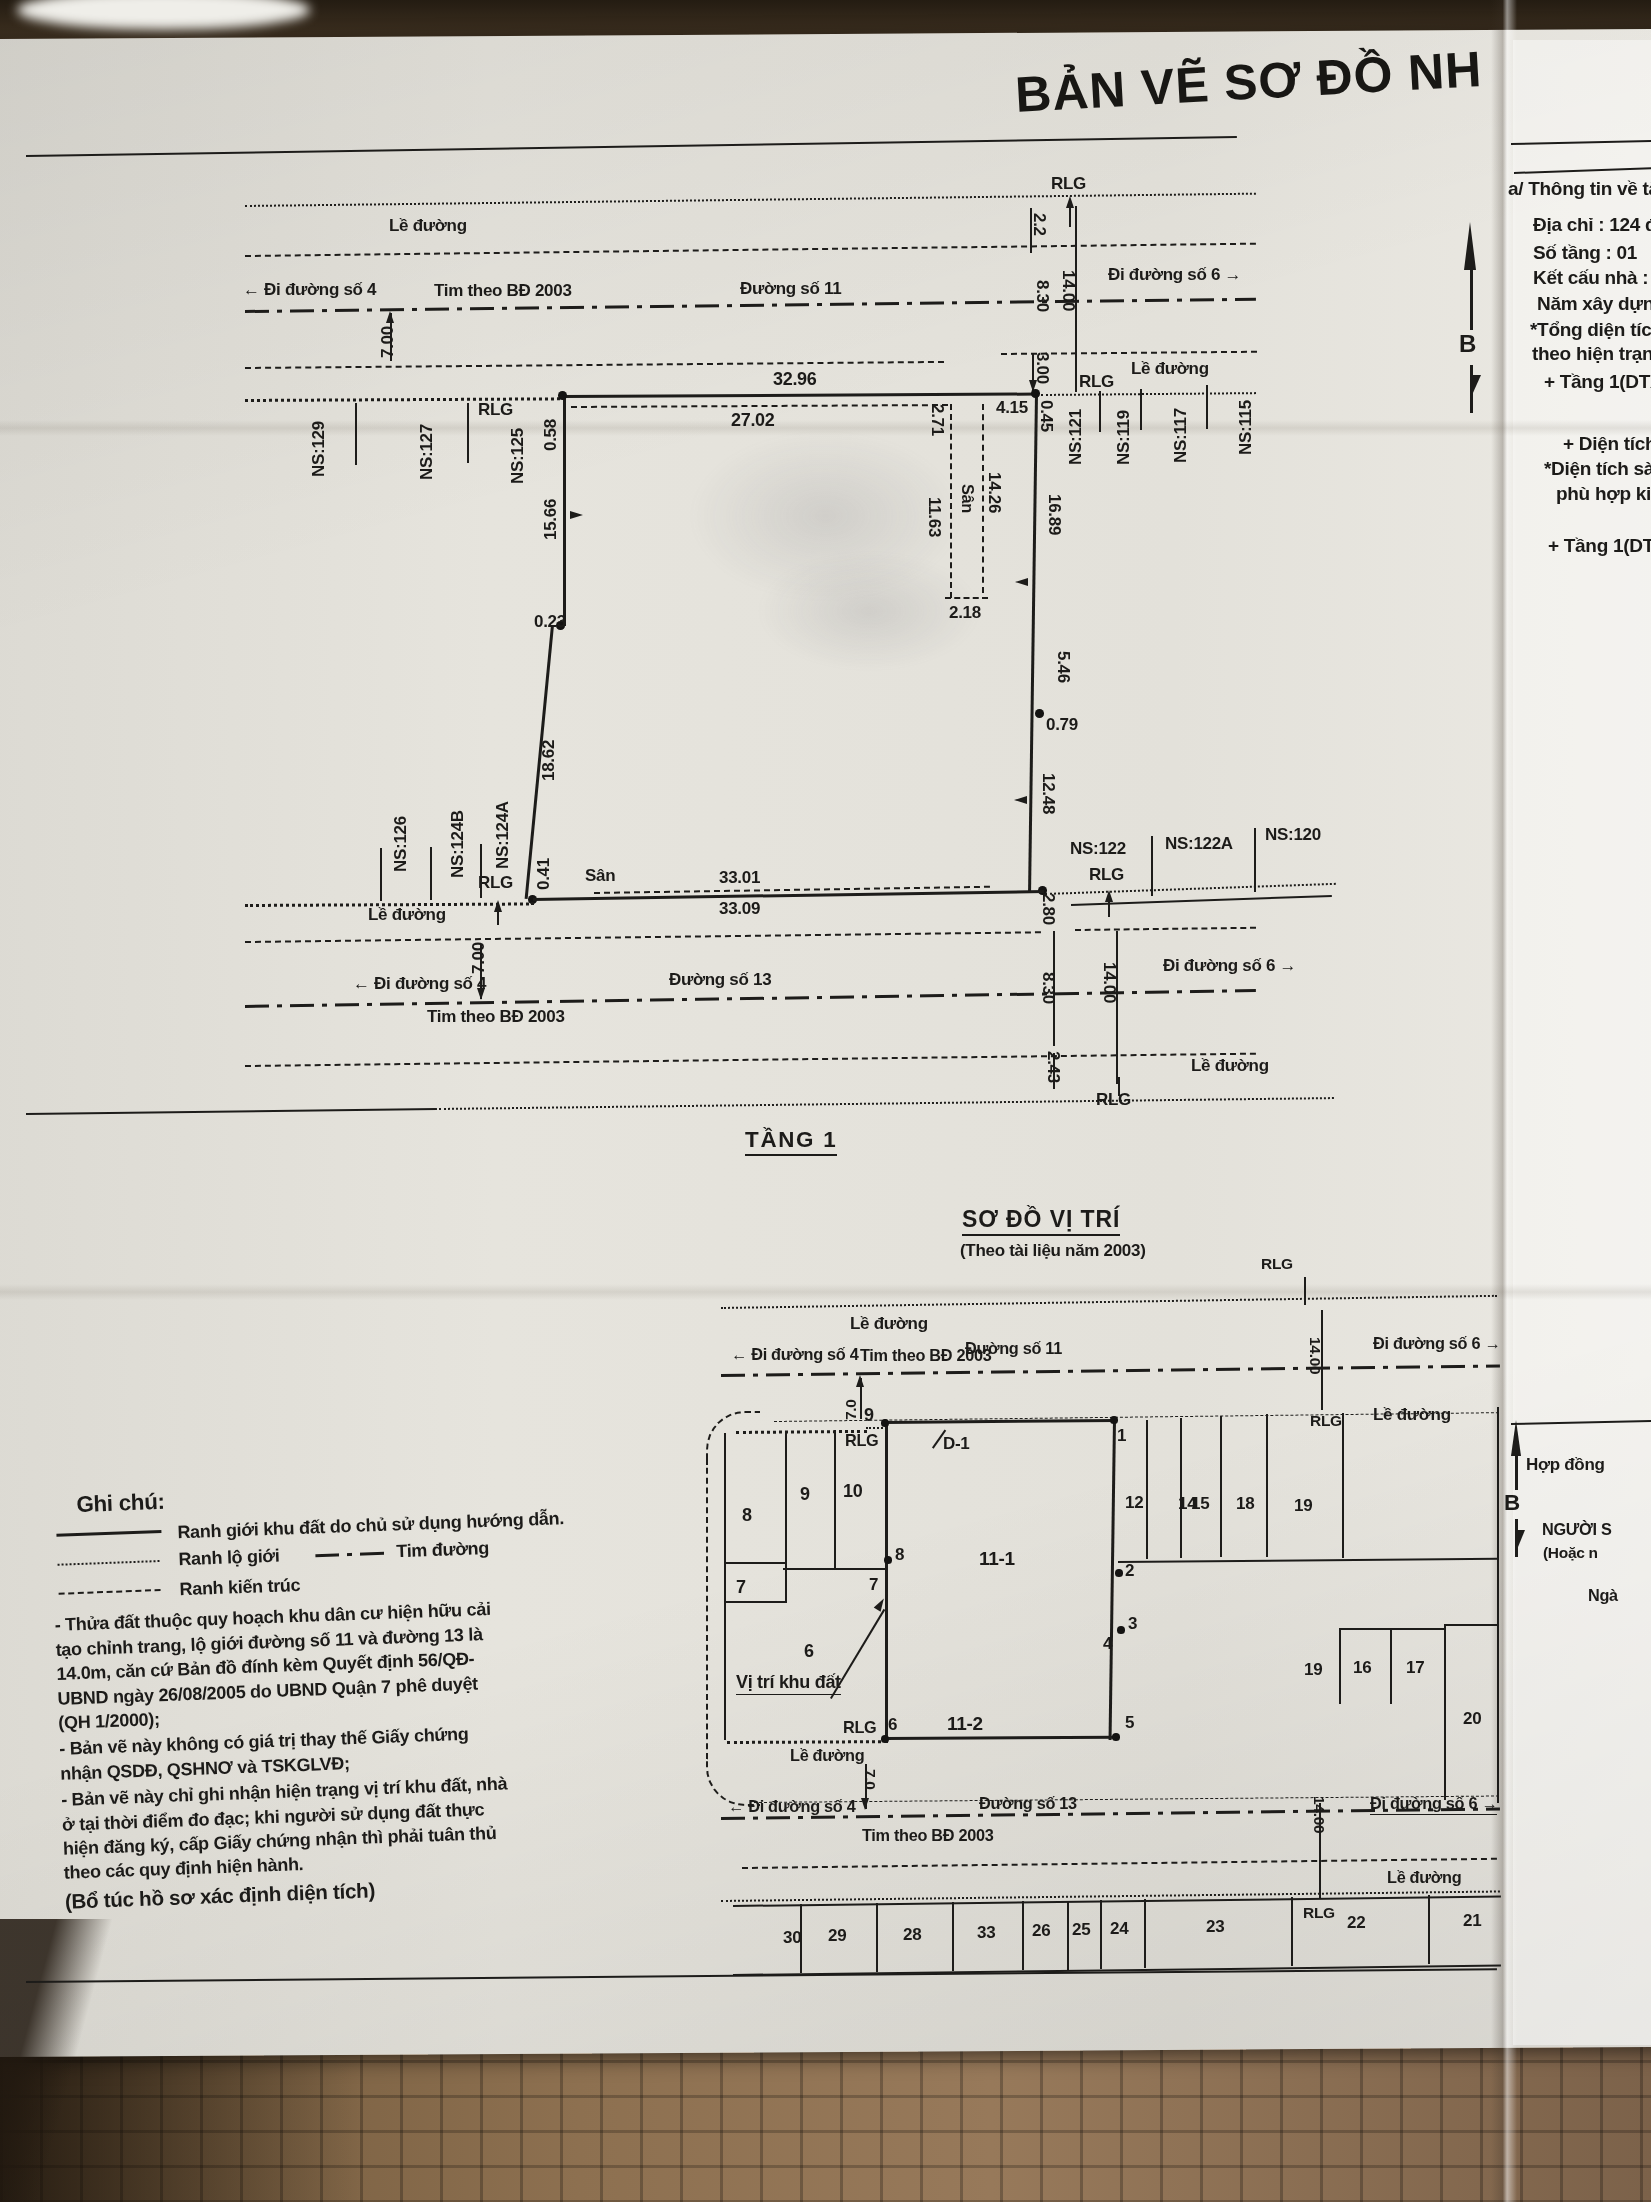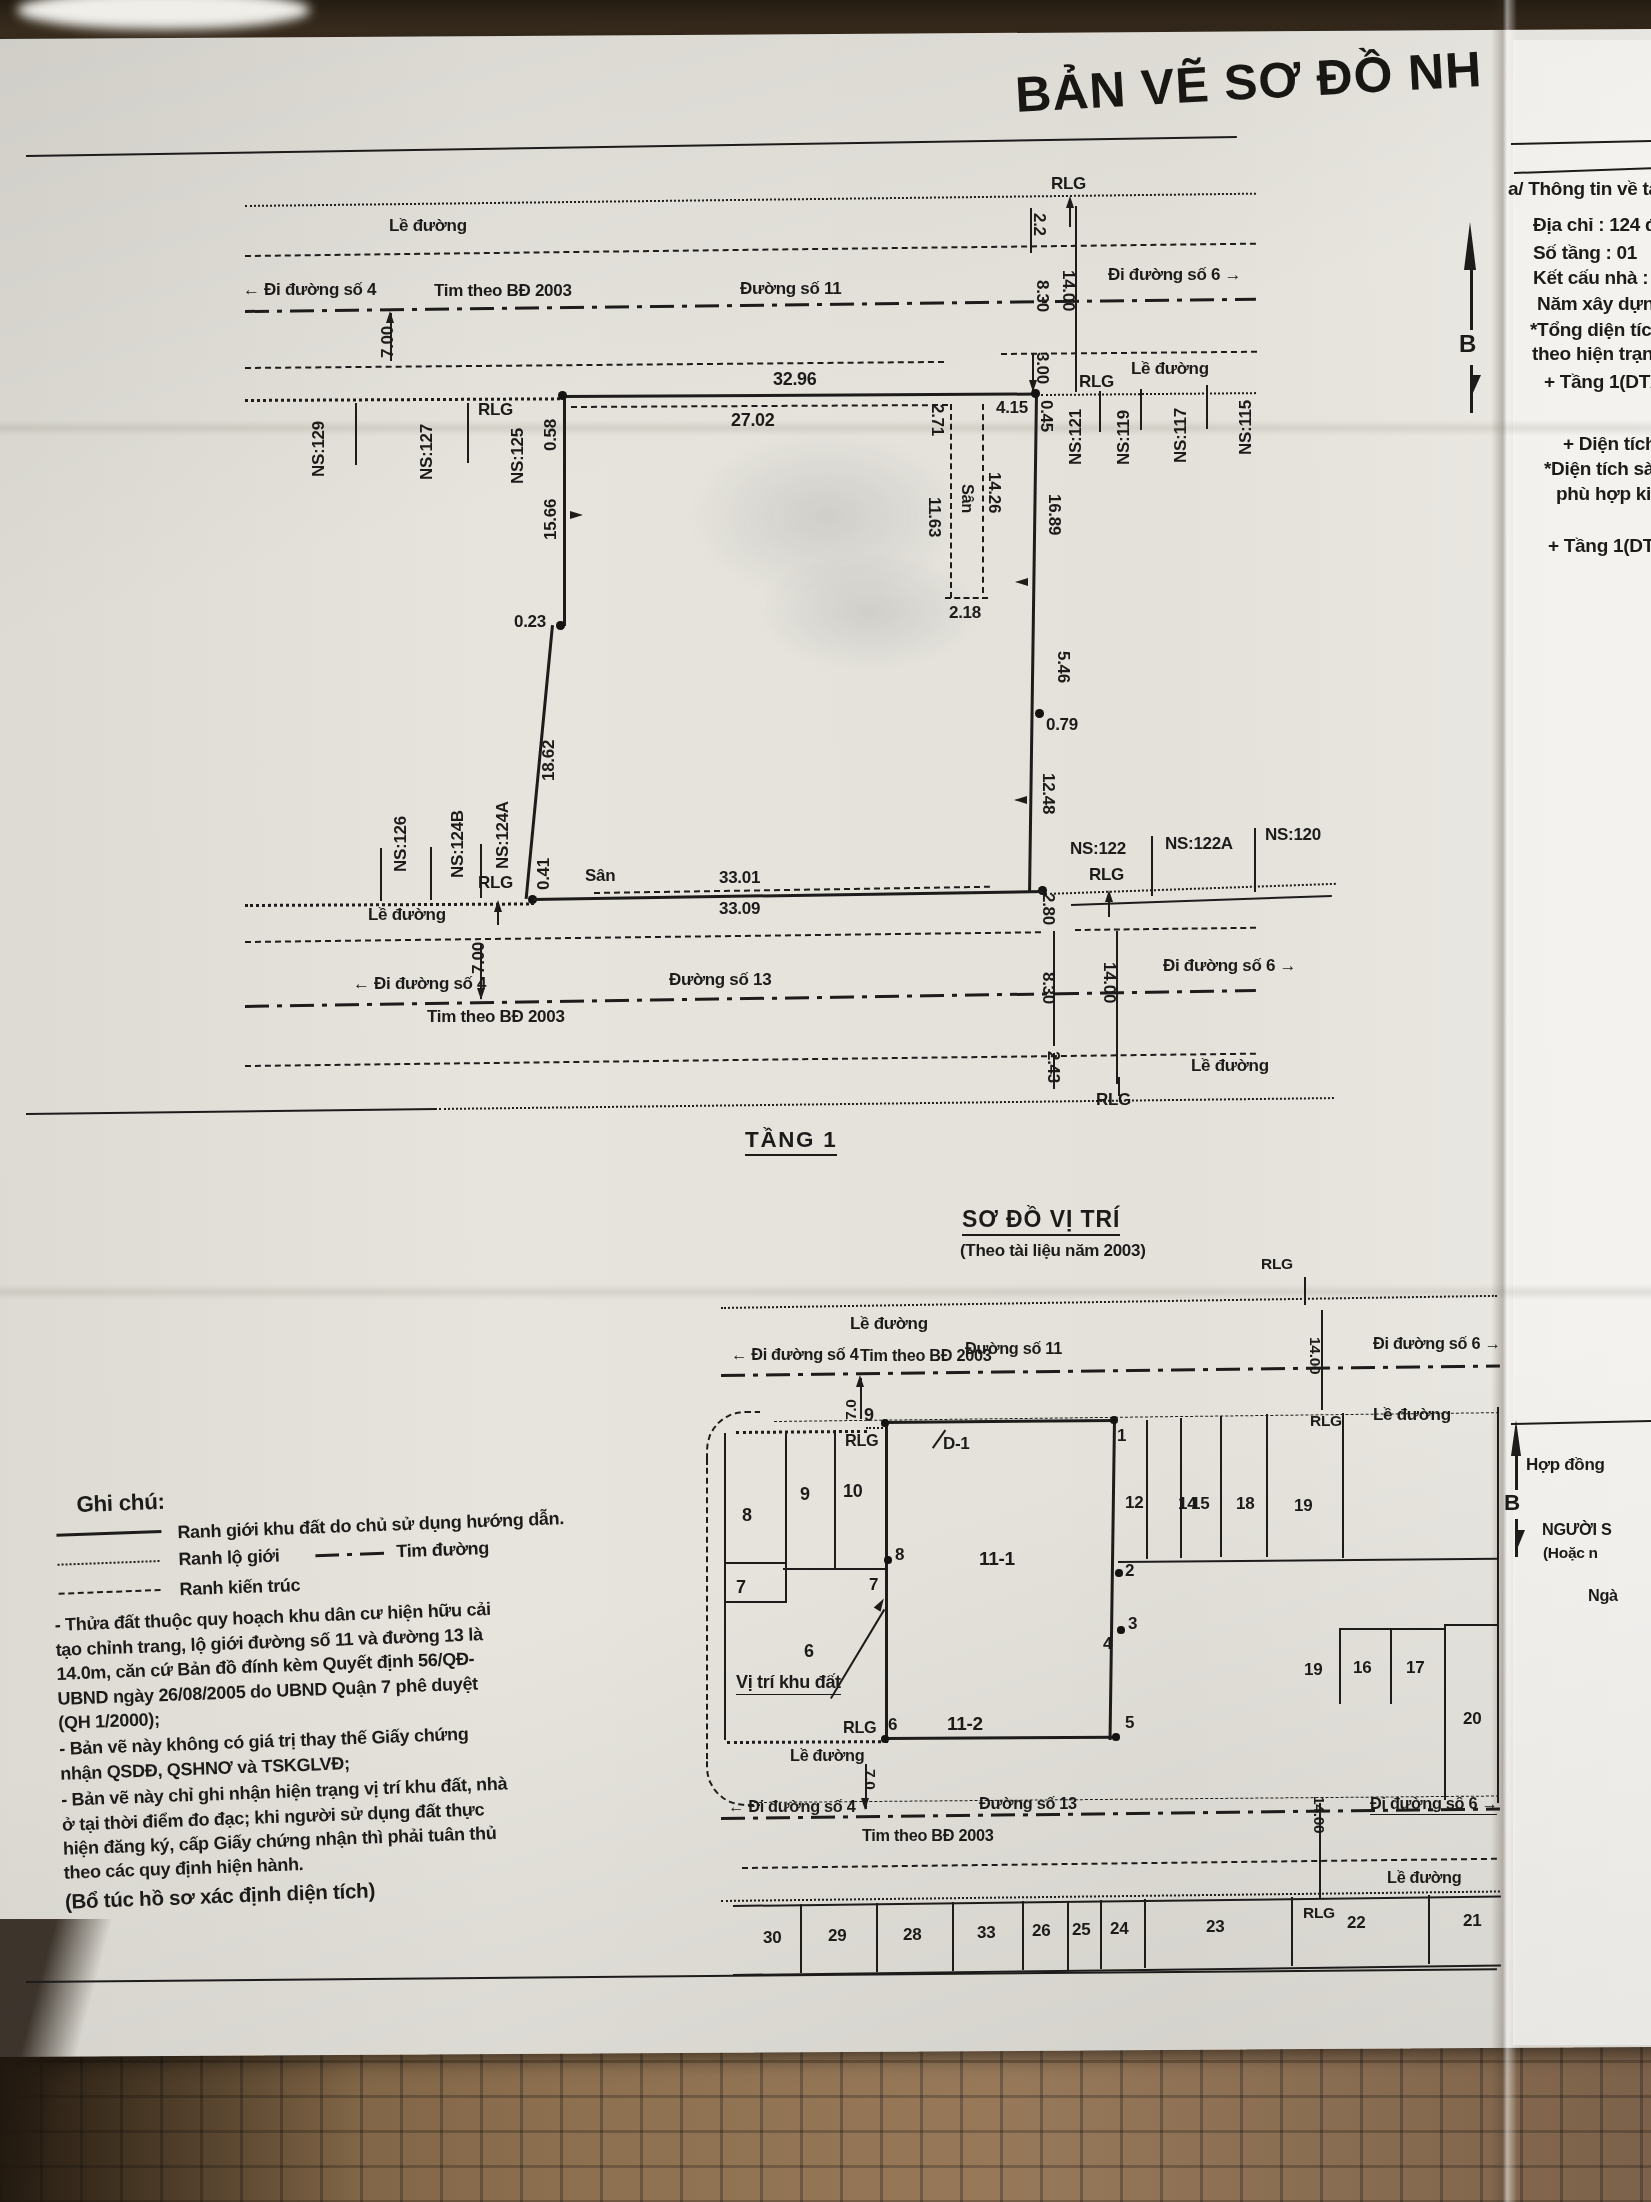--- a/index.html
+++ b/index.html
@@ -164,21 +164,21 @@
   <i class="vln v2" style="left:1099px;top:391px;height:41px"></i>
   <i class="vln v2" style="left:1140px;top:389px;height:41px"></i>
   <i class="vln v2" style="left:1206px;top:385px;height:44px"></i>
   <b class="lb rn90" style="left:1067px;top:465px">NS:121</b>
   <b class="lb rn90" style="left:1115px;top:465px">NS:119</b>
   <b class="lb rn90" style="left:1172px;top:463px">NS:117</b>
   <b class="lb rn90" style="left:1237px;top:455px">NS:115</b>
 
   <b class="lb rn90" style="left:542px;top:540px">15.66</b>
   <i class="tri trt" style="left:570px;top:511px"></i>
-  <b class="lb" style="left:514px;top:613px">0.23</b>
+  <b class="lb" style="left:534px;top:613px">0.23</b>
   <b class="lb rn90" style="left:540px;top:781px">18.62</b>
 
   <i class="dshv" style="left:950px;top:404px;height:194px"></i>
   <i class="dshv" style="left:982px;top:404px;height:189px"></i>
   <i class="dsh" style="left:945px;top:597px;width:43px"></i>
   <b class="lb r90" style="left:943px;top:497px">11.63</b>
   <b class="lb r90 s19" style="left:976px;top:484px">Sân</b>
   <b class="lb r90" style="left:1003px;top:472px">14.26</b>
   <b class="lb" style="left:949px;top:604px">2.18</b>
 
@@ -357,21 +357,21 @@
   <i class="ln h2 tl t07" style="left:733px;top:1974px;width:768px"></i>
   <i class="vln v2" style="left:800px;top:1904px;height:69px"></i>
   <i class="vln v2" style="left:876px;top:1903px;height:69px"></i>
   <i class="vln v2" style="left:952px;top:1902px;height:69px"></i>
   <i class="vln v2" style="left:1022px;top:1901px;height:69px"></i>
   <i class="vln v2" style="left:1067px;top:1901px;height:69px"></i>
   <i class="vln v2" style="left:1100px;top:1900px;height:69px"></i>
   <i class="vln v2" style="left:1144px;top:1899px;height:69px"></i>
   <i class="vln v2" style="left:1291px;top:1897px;height:69px"></i>
   <i class="vln v2" style="left:1428px;top:1895px;height:69px"></i>
-  <b class="lb" style="left:763px;top:1929px">30</b>
+  <b class="lb" style="left:783px;top:1929px">30</b>
   <b class="lb" style="left:828px;top:1927px">29</b>
   <b class="lb" style="left:903px;top:1926px">28</b>
   <b class="lb" style="left:977px;top:1924px">33</b>
   <b class="lb" style="left:1032px;top:1922px">26</b>
   <b class="lb" style="left:1072px;top:1921px">25</b>
   <b class="lb" style="left:1110px;top:1920px">24</b>
   <b class="lb" style="left:1206px;top:1918px">23</b>
   <b class="lb" style="left:1347px;top:1914px">22</b>
   <b class="lb" style="left:1463px;top:1912px">21</b>
 

